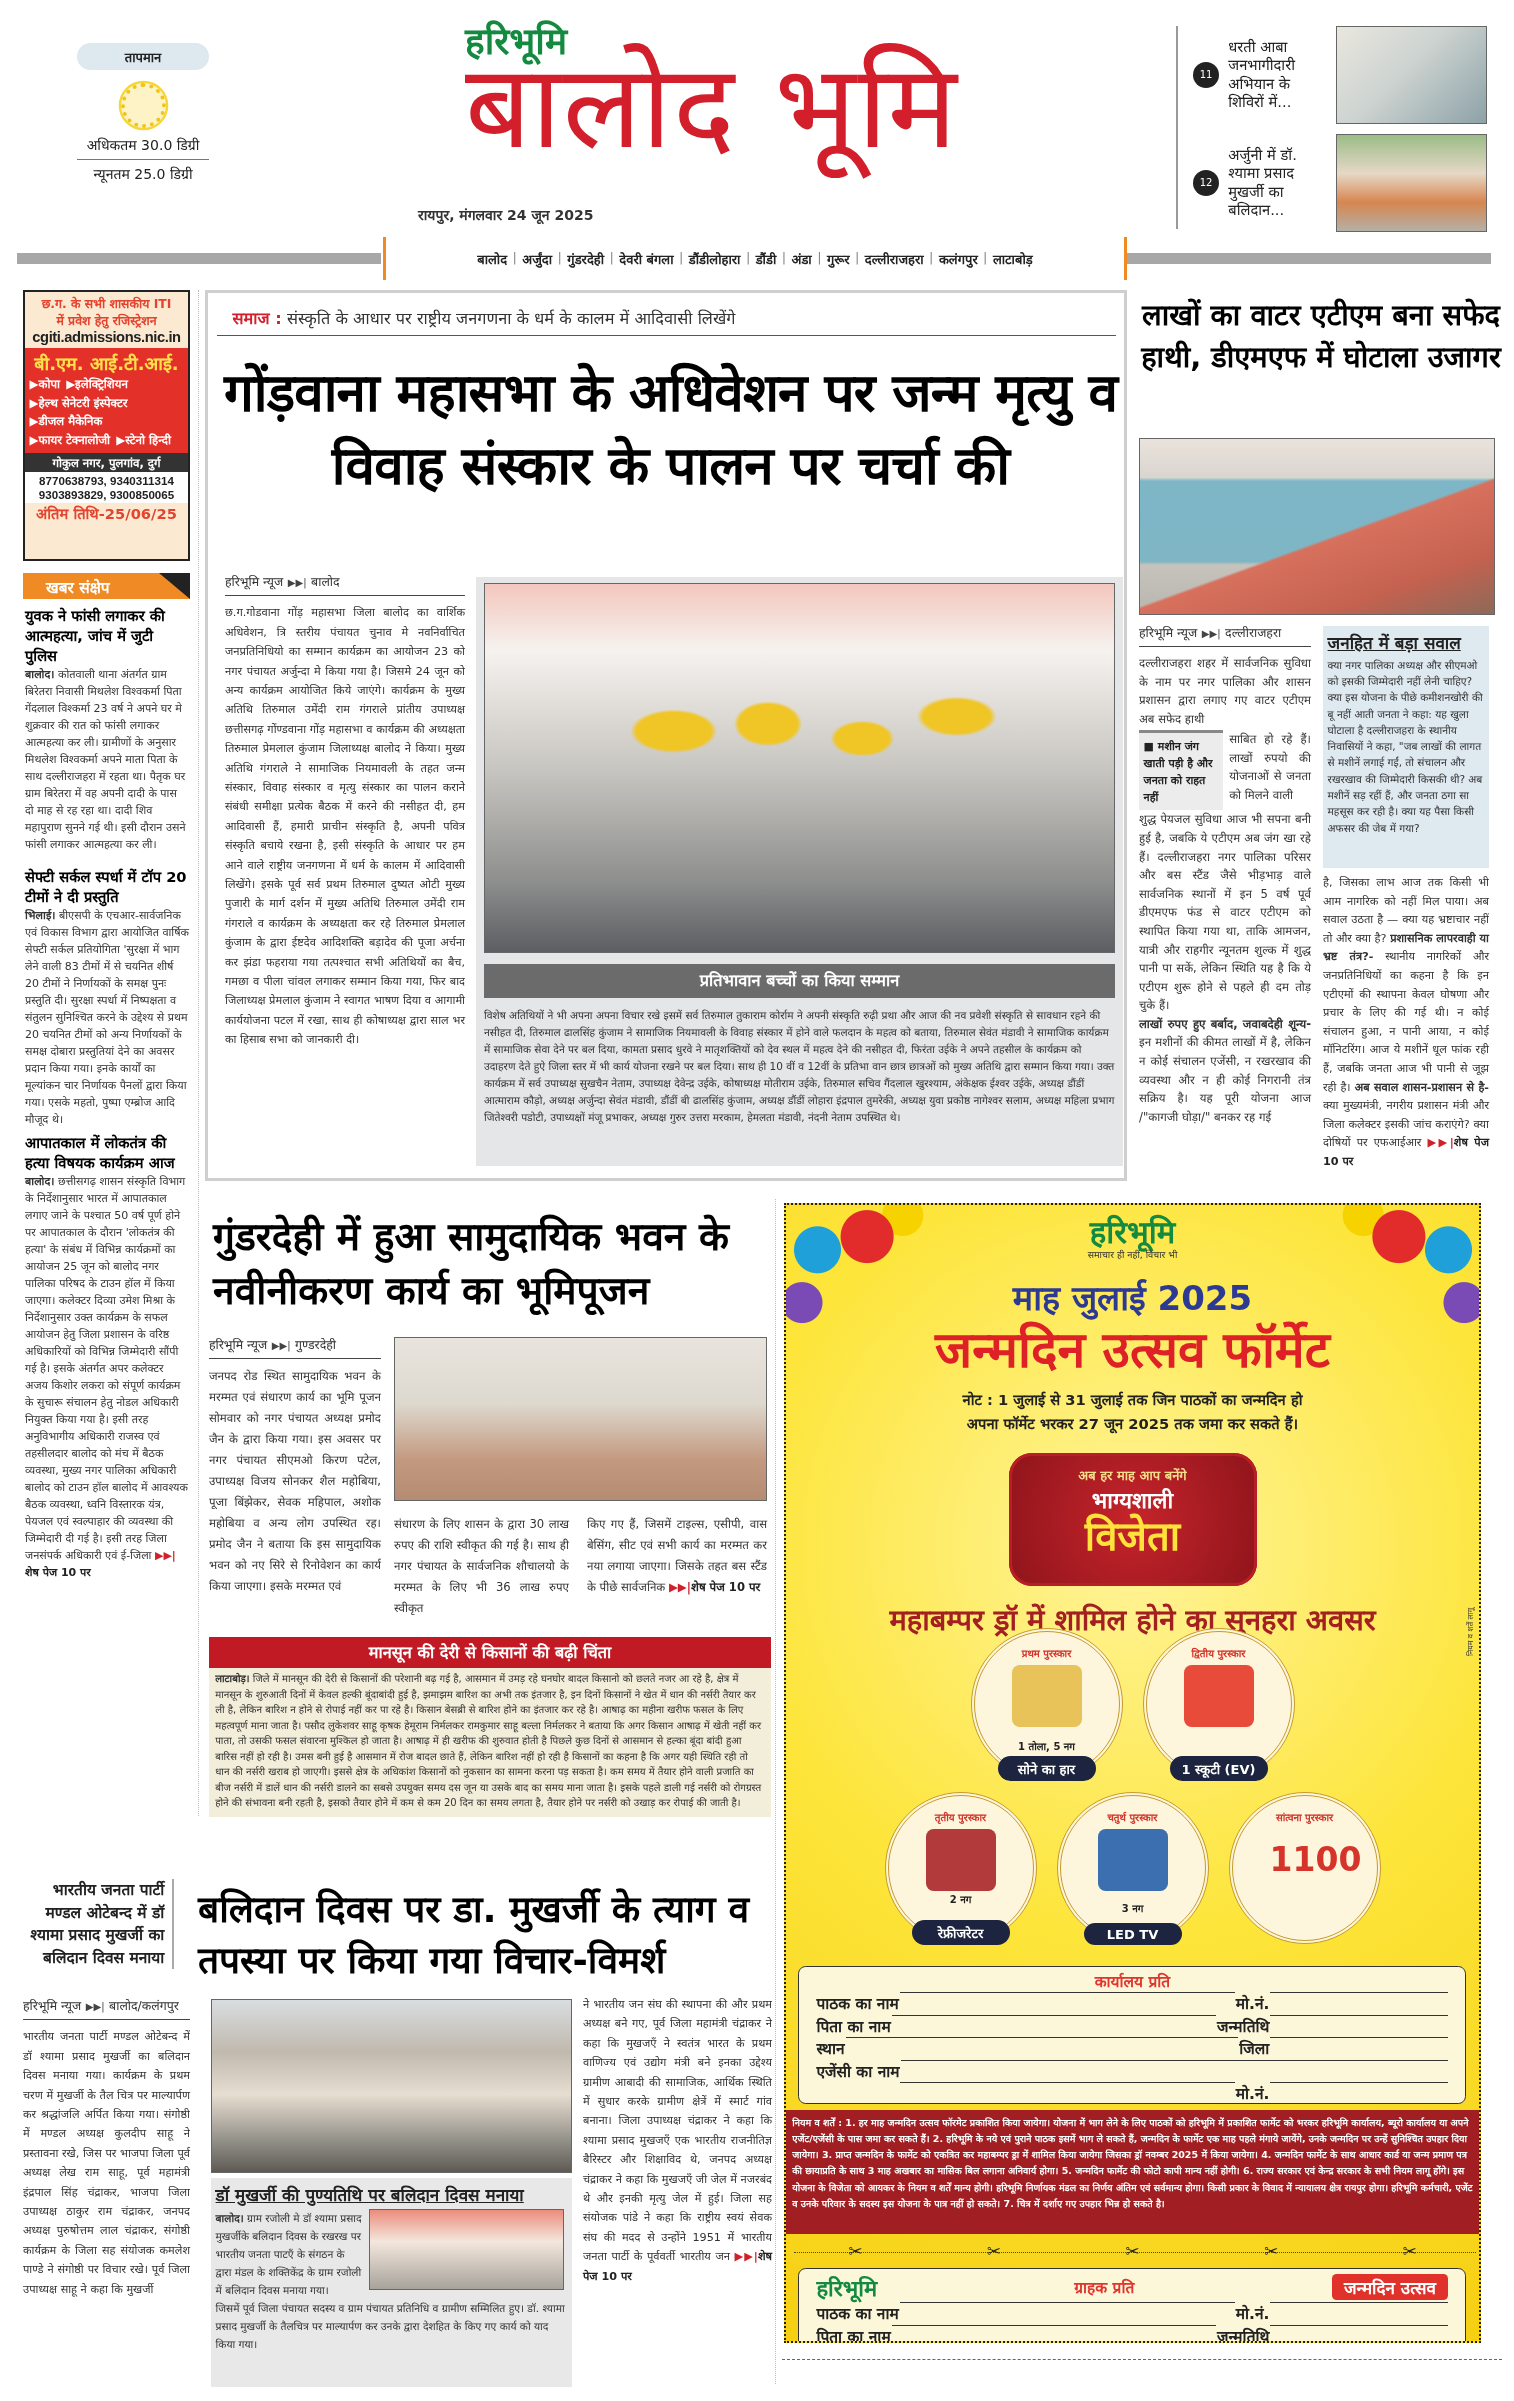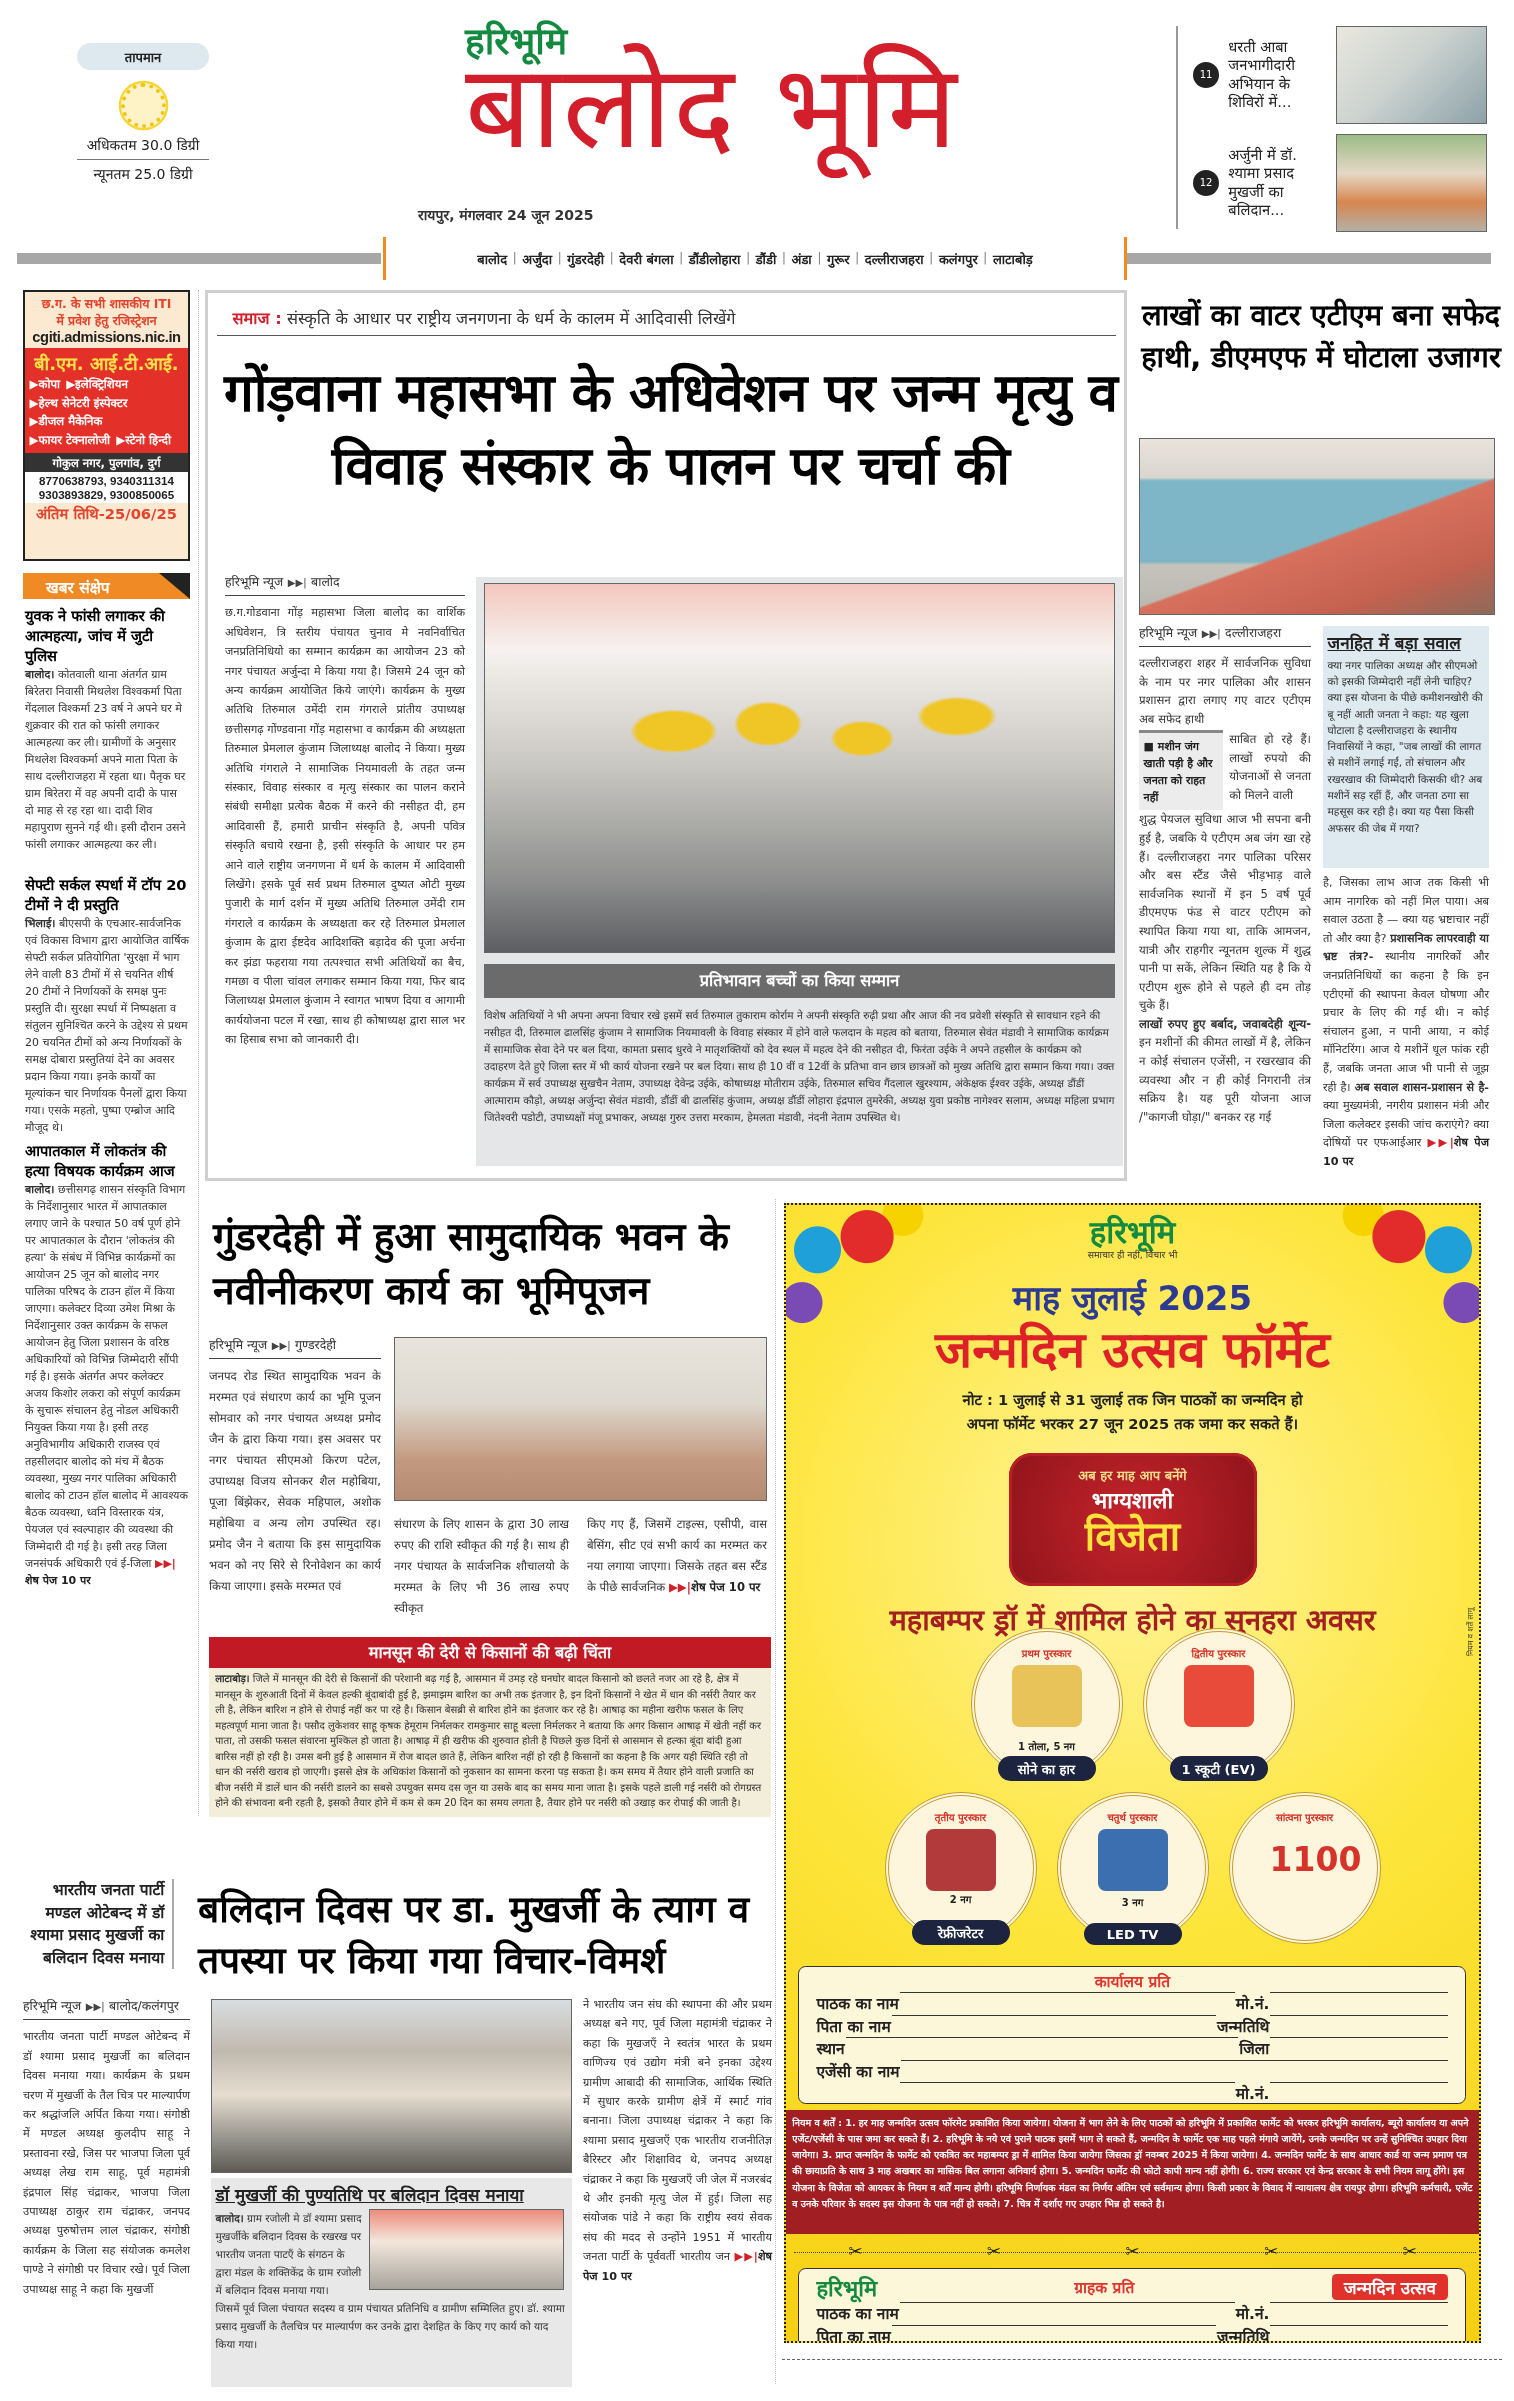--- a/index.html
+++ b/index.html
@@ -95,21 +95,21 @@
 <div class="abs" style="left:23px;top:573px;width:167px;height:26px;background:#f08a24;color:#fff;font-weight:bold;font-size:15.5px;padding:3.1px 0 0 23px">
   <span>खबर संक्षेप</span>
   <span style="position:absolute;right:0;top:0;width:0;height:0;border-top:26px solid #222;border-left:31px solid transparent"></span>
 </div>
 
 <div class="abs" style="left:25px;top:606px;width:164px">
   <div>
     <div class="head" style="font-size:14.7px;line-height:20px">युवक ने फांसी लगाकर की आत्महत्या, जांच में जुटी पुलिस</div>
     <p class="small-text" style="text-align:left"><b>बालोद।</b> <span>कोतवाली थाना अंतर्गत ग्राम बिरेतरा निवासी मिथलेश विश्वकर्मा पिता गेंदलाल विश्कर्मा 23 वर्ष ने अपने घर मे शुक्रवार की रात को फांसी लगाकर आत्महत्या कर ली। ग्रामीणों के अनुसार मिथलेश विश्वकर्मा अपने माता पिता के साथ दल्लीराजहरा में रहता था। पैतृक घर ग्राम बिरेतरा में वह अपनी दादी के पास दो माह से रह रहा था। दादी शिव महापुराण सुनने गई थी। इसी दौरान उसने फांसी लगाकर आत्महत्या कर ली।</span></p>
   </div>
-  <div style="margin-top:22px">
+  <div style="margin-top:14px">
     <div class="head" style="font-size:14.7px;line-height:20px">सेफ्टी सर्कल स्पर्धा में टॉप 20 टीमों ने दी प्रस्तुति</div>
     <p class="small-text" style="text-align:left"><b>भिलाई।</b> <span>बीएसपी के एचआर-सार्वजनिक एवं विकास विभाग द्वारा आयोजित वार्षिक सेफ्टी सर्कल प्रतियोगिता 'सुरक्षा में भाग लेने वाली 83 टीमों में से चयनित शीर्ष 20 टीमों ने निर्णायकों के समक्ष पुनः प्रस्तुति दी। सुरक्षा स्पर्धा में निष्पक्षता व संतुलन सुनिश्चित करने के उद्देश्य से प्रथम 20 चयनित टीमों को अन्य निर्णायकों के समक्ष दोबारा प्रस्तुतियां देने का अवसर प्रदान किया गया। इनके कार्यों का मूल्यांकन चार निर्णायक पैनलों द्वारा किया गया। एसके महतो, पुष्पा एम्ब्रोज आदि मौजूद थे।</span></p>
   </div>
   <div style="margin-top:4.6px">
     <div class="head" style="font-size:14.7px;line-height:20px">आपातकाल में लोकतंत्र की हत्या विषयक कार्यक्रम आज</div>
     <p class="small-text" style="text-align:left"><b>बालोद।</b> <span>छत्तीसगढ़ शासन संस्कृति विभाग के निर्देशानुसार भारत में आपातकाल लगाए जाने के पश्चात 50 वर्ष पूर्ण होने पर आपातकाल के दौरान 'लोकतंत्र की हत्या' के संबंध में विभिन्न कार्यक्रमों का आयोजन 25 जून को बालोद नगर पालिका परिषद के टाउन हॉल में किया जाएगा। कलेक्टर दिव्या उमेश मिश्रा के निर्देशानुसार उक्त कार्यक्रम के सफल आयोजन हेतु जिला प्रशासन के वरिष्ठ अधिकारियों को विभिन्न जिम्मेदारी सौंपी गई है। इसके अंतर्गत अपर कलेक्टर अजय किशोर लकरा को संपूर्ण कार्यक्रम के सुचारू संचालन हेतु नोडल अधिकारी नियुक्त किया गया है। इसी तरह अनुविभागीय अधिकारी राजस्व एवं तहसीलदार बालोद को मंच में बैठक व्यवस्था, मुख्य नगर पालिका अधिकारी बालोद को टाउन हॉल बालोद में आवश्यक बैठक व्यवस्था, ध्वनि विस्तारक यंत्र, पेयजल एवं स्वल्पाहार की व्यवस्था की जिम्मेदारी दी गई है। इसी तरह जिला जनसंपर्क अधिकारी एवं ई-जिला</span> <span class="more"><span class="ar">▶▶|</span><span>शेष पेज 10 पर</span></span></p>
   </div>
 </div>
 
 <div class="vrule" style="left:198px;top:290px;height:1526px"></div>
@@ -245,21 +245,21 @@
   <div id="prize-row-2" style="position:absolute;left:0;top:587px;width:100%;display:flex;justify-content:center;gap:20px">
       <div style="width: 152px; height: 152px; border-radius: 50%; background: rgb(253, 246, 220); border: 4.6px double rgb(200, 155, 42); position: relative; text-align: center;">
         <div style="color: rgb(213, 52, 43); font-weight: bold; font-size: 10px; margin-top: 14px;">तृतीय पुरस्कार</div>
         <div style="width: 70px; height: 62px; margin: 4.6px auto 0px; border-radius: 7.7px; background: rgb(179, 58, 58);"></div>
         <div style="font-weight: bold; font-size: 10px; color: rgb(34, 34, 34); margin-top: 1.5px;">2 नग</div>
         <div style="position: absolute; left: 23px; right: 23px; bottom: -4.6px; background: rgb(28, 36, 64); color: rgb(255, 255, 255); font-weight: bold; font-size: 13px; border-radius: 12.4px; padding: 3.1px 0px;">रेफ्रीजरेटर</div>
       </div>
       <div style="width: 152px; height: 152px; border-radius: 50%; background: rgb(253, 246, 220); border: 4.6px double rgb(200, 155, 42); position: relative; text-align: center;">
         <div style="color: rgb(213, 52, 43); font-weight: bold; font-size: 10px; margin-top: 14px;">चतुर्थ पुरस्कार</div>
         <div style="width: 70px; height: 62px; margin: 4.6px auto 0px; border-radius: 7.7px; background: rgb(59, 111, 176);"></div>
-        <div style="font-weight: bold; font-size: 10px; color: rgb(34, 34, 34); margin-top: 4px;">3 नग</div>
+        <div style="font-weight: bold; font-size: 10px; color: rgb(34, 34, 34); margin-top: 10px;">3 नग</div>
         <div style="position: absolute; left: 23px; right: 23px; bottom: -4.6px; background: rgb(28, 36, 64); color: rgb(255, 255, 255); font-weight: bold; font-size: 13px; border-radius: 12.4px; padding: 3.1px 0px;">LED TV</div>
       </div>
       <div style="width: 152px; height: 152px; border-radius: 50%; background: rgb(253, 246, 220); border: 4.6px double rgb(200, 155, 42); position: relative; text-align: center;">
         <div style="color: rgb(213, 52, 43); font-weight: bold; font-size: 10px; margin-top: 14px;">सांत्वना पुरस्कार</div>
         <div style="width: 70px; height: 62px; margin: 4.6px auto 0px; border-radius: 7.7px; background: none; color: rgb(213, 52, 43); font-weight: 900; font-size: 33px; line-height: 62px;">1100</div>
       </div>
     </div>
 
   <div style="position:absolute;left:12.4px;top:761px;width:668px;height:138px;background:#fdf7da;border:1.2px solid #333;border-radius:7.7px;padding:3.1px 17px">
     <div style="text-align:center;font-weight:bold;color:#e03630;font-size:15.5px">कार्यालय प्रति</div>

